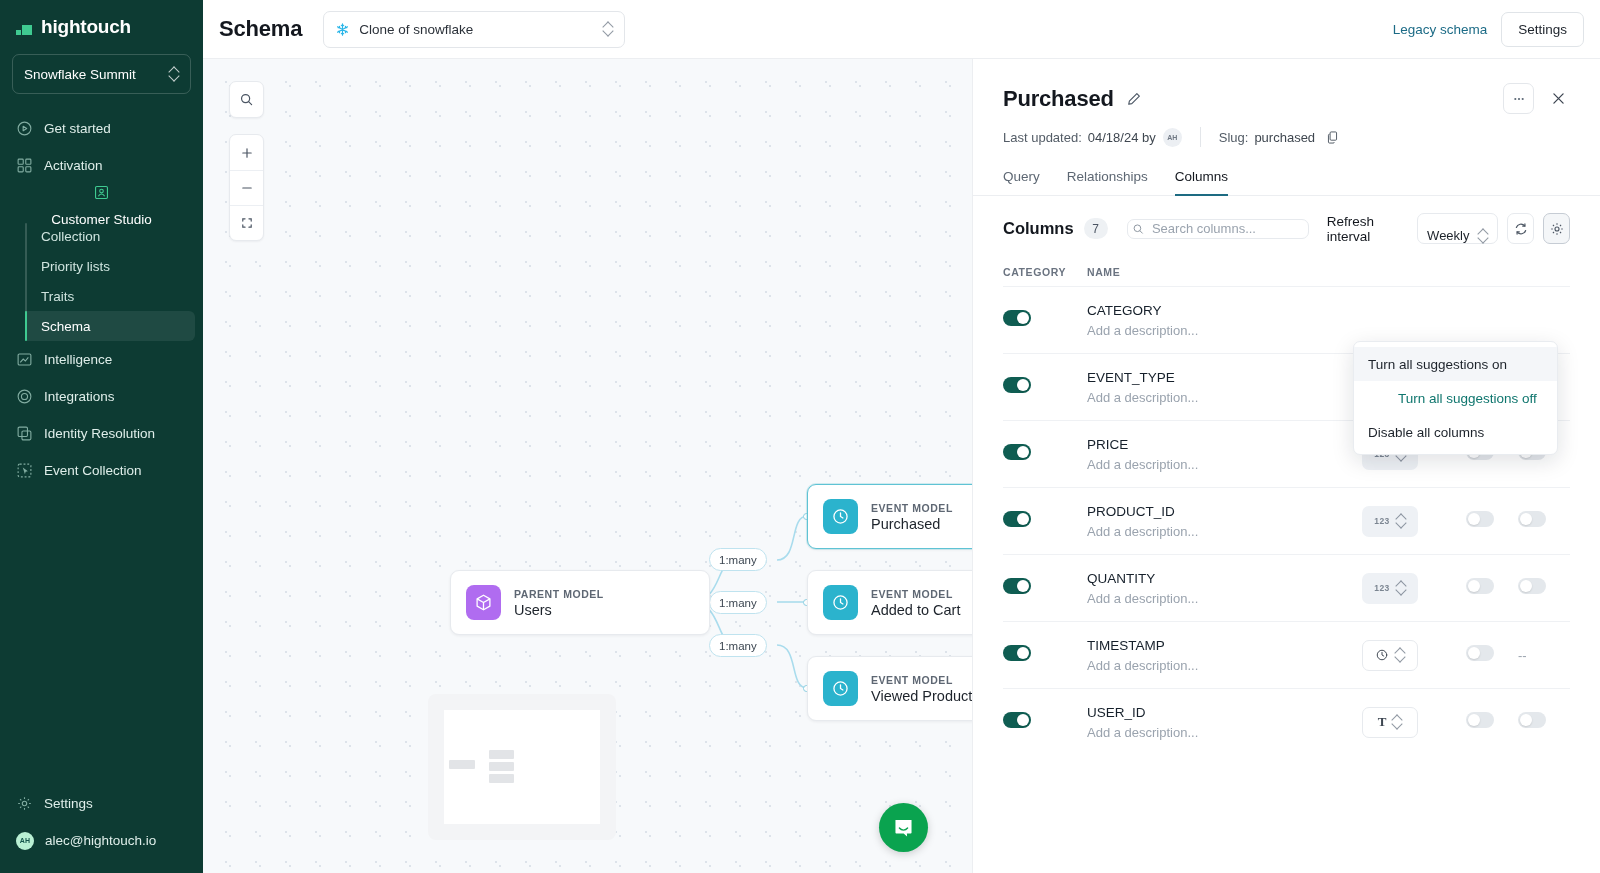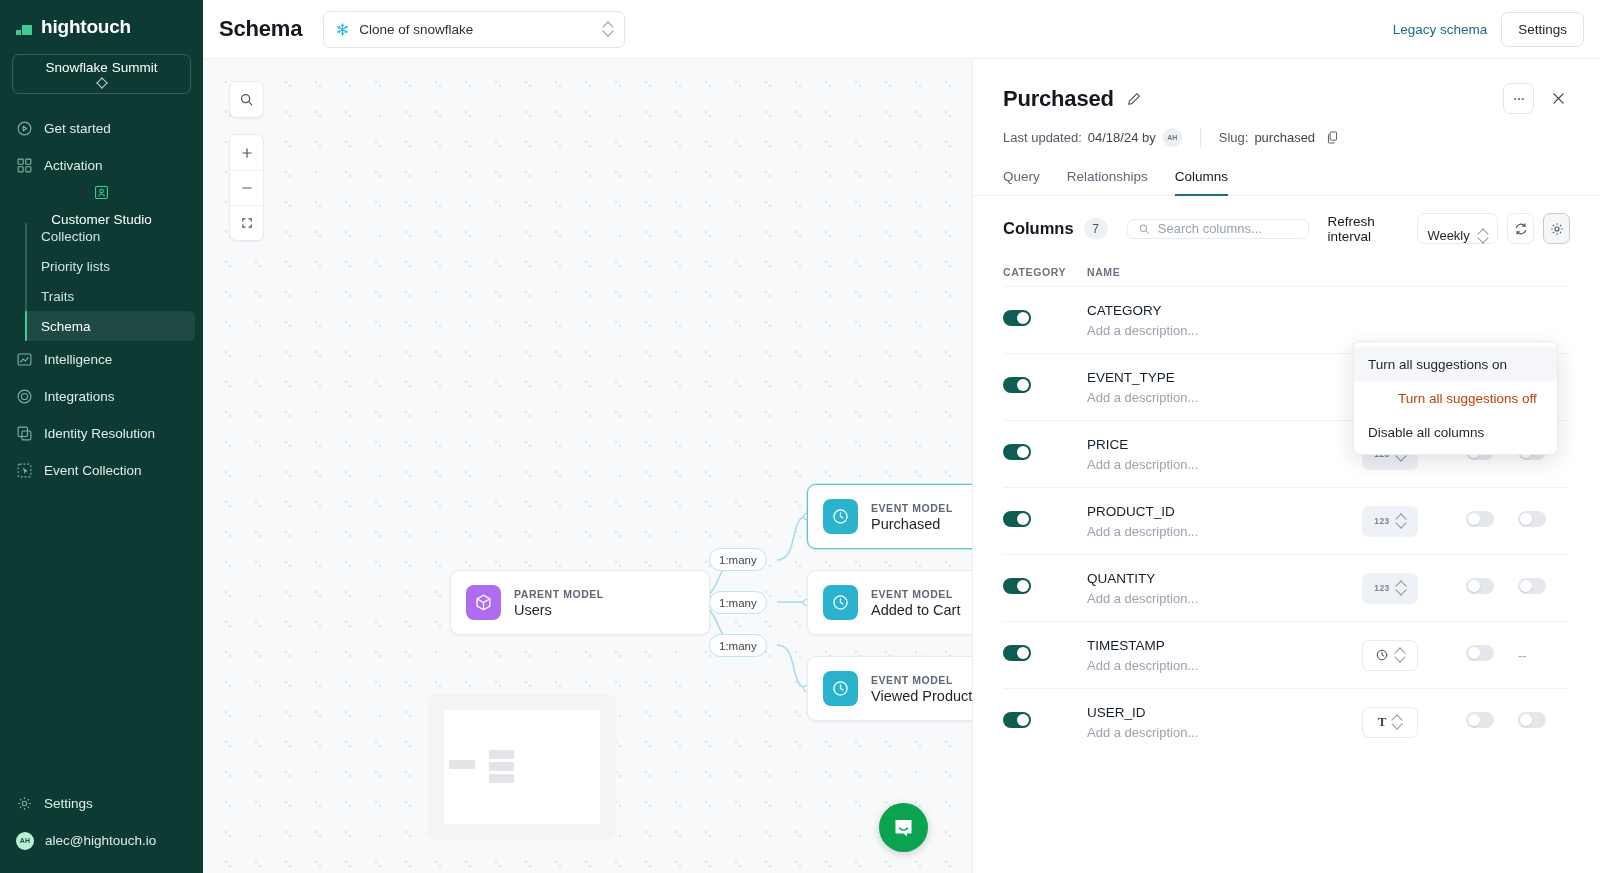--- a/index.html
+++ b/index.html
@@ -29,23 +29,22 @@
   .logo-mark i.sq1 { width: 5px; height: 5px; left: 0; bottom: 0; }
   .logo-mark i.sq2 { width: 10px; height: 10px; left: 6px; bottom: 0; }
   .logo-text { font-size: 19px; font-weight: 700; color: #ffffff; letter-spacing: -0.2px; }
 
   .workspace-select {
     margin: 6px 12px 14px 12px;
     height: 40px;
     border: 1px solid rgba(255,255,255,0.18);
     border-radius: 7px;
     display: flex; align-items: center; justify-content: space-between;
-    padding: 5px 11px;
+    padding: 16px 11px;
     cursor: pointer;
-    flex-direction: column;
   }
   .workspace-select span { font-size: 13.5px; color: #ffffff; font-weight: 400; }
   .chev-updown { width: 10px; height: 14px; position: relative; opacity: .75; flex: 0 0 10px; }
   .chev-updown::before, .chev-updown::after {
     content: ""; position: absolute; left: 1px; width: 7px; height: 7px;
     border-left: 1.4px solid currentColor; border-top: 1.4px solid currentColor;
   }
   .chev-updown::before { top: 1px; transform: rotate(45deg); }
   .chev-updown::after  { bottom: 1px; transform: rotate(225deg); }
 
@@ -233,21 +232,21 @@
   }
   .cols-title { font-size: 16.5px; font-weight: 600; color: #14181f; }
   .count-pill {
     margin-left: 10px; min-width: 24px; height: 21px; padding: 0 7px;
     background: #eef1f4; border-radius: 11px; color: #4b5563;
     font-size: 12px; display: flex; align-items: center; justify-content: center;
   }
   .search-box {
     margin-left: 19px; width: 210px; height: 20px;
     border: 1px solid #e7eaee; border-radius: 7px; background: #fff;
-    display: flex; align-items: center; gap: 8px; padding: 0 10px;
+    display: flex; align-items: center; gap: 8px; padding: 0 4px;
   }
   .search-box input {
     border: 0; outline: 0; font-size: 13px; color: #1d232b;
     width: 100%; font-family: "Liberation Sans", sans-serif; background: transparent;
   }
   .search-box input::placeholder { color: #9aa3ae; }
   .refresh-label { margin-left: 18px; font-size: 13.5px; color: #14181f; }
   .interval-select {
     margin-left: 9px; height: 31px; min-width: 81px;
     border: 1px solid #e7eaee; border-radius: 7px; background: #fff;
@@ -311,21 +310,21 @@
     width: 205px;
     background: #ffffff; border: 1px solid #e9ecf0; border-radius: 7px;
     box-shadow: 0 6px 22px rgba(16,24,40,.13);
     padding: 5px 0; z-index: 40;
   }
   .dd-item {
     height: 34px; display: flex; align-items: center;
     padding: 0 14px; font-size: 13.5px; color: #1d232b; cursor: pointer;
   }
   .dd-item.hl { background: #f4f6f9; }
-  .dd-item.disabled { color: #c2410c; cursor: default; padding-left: 44px; }
+  .dd-item.disabled { color: #0f766e; cursor: default; padding-left: 44px; }
 </style>
 </head>
 <body>
 
 <div class="app">
 
   <aside class="sidebar">
     <div class="logo-row">
       <span class="logo-mark">
         <i class="sq1"></i>

